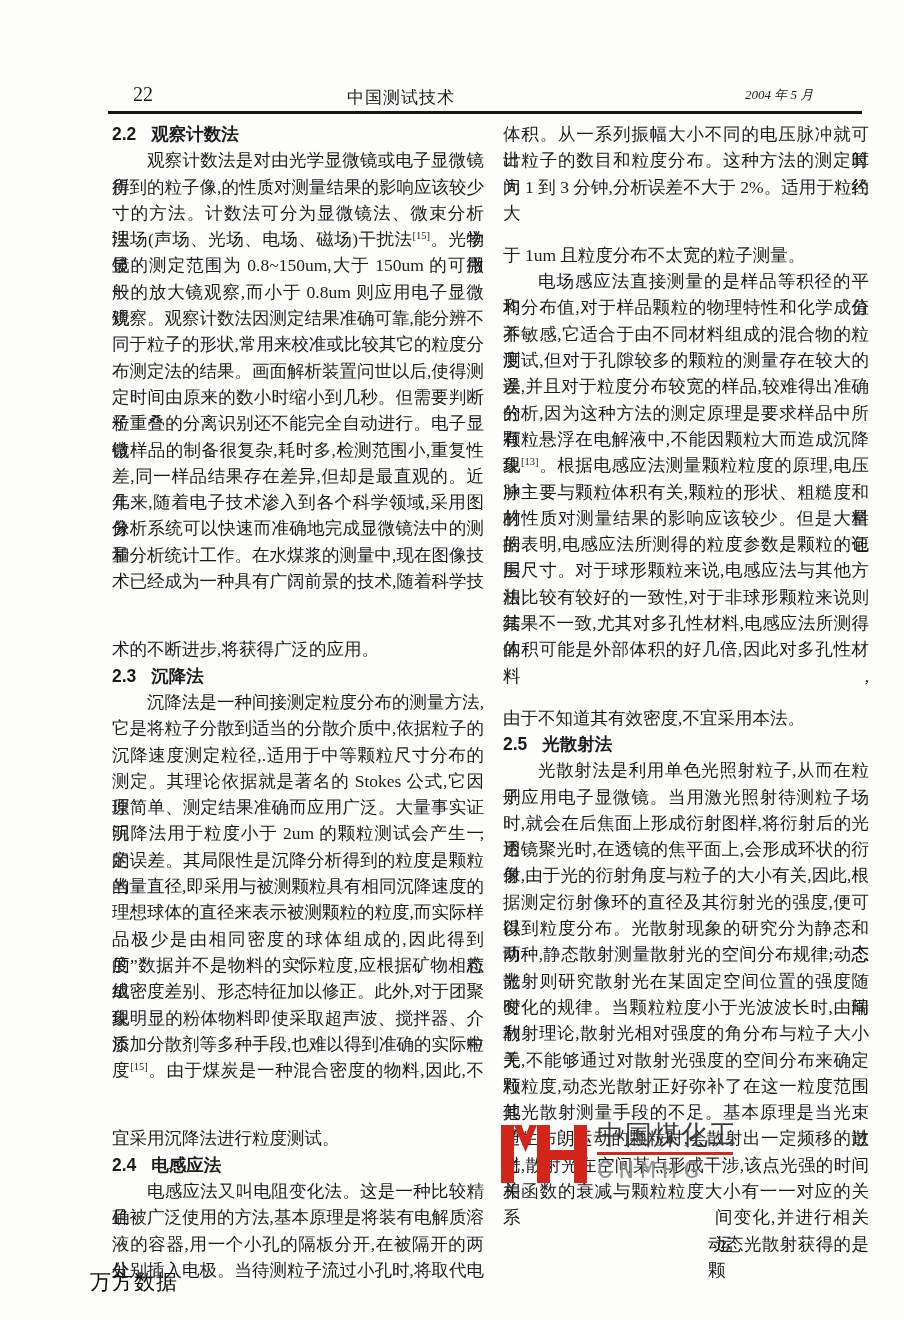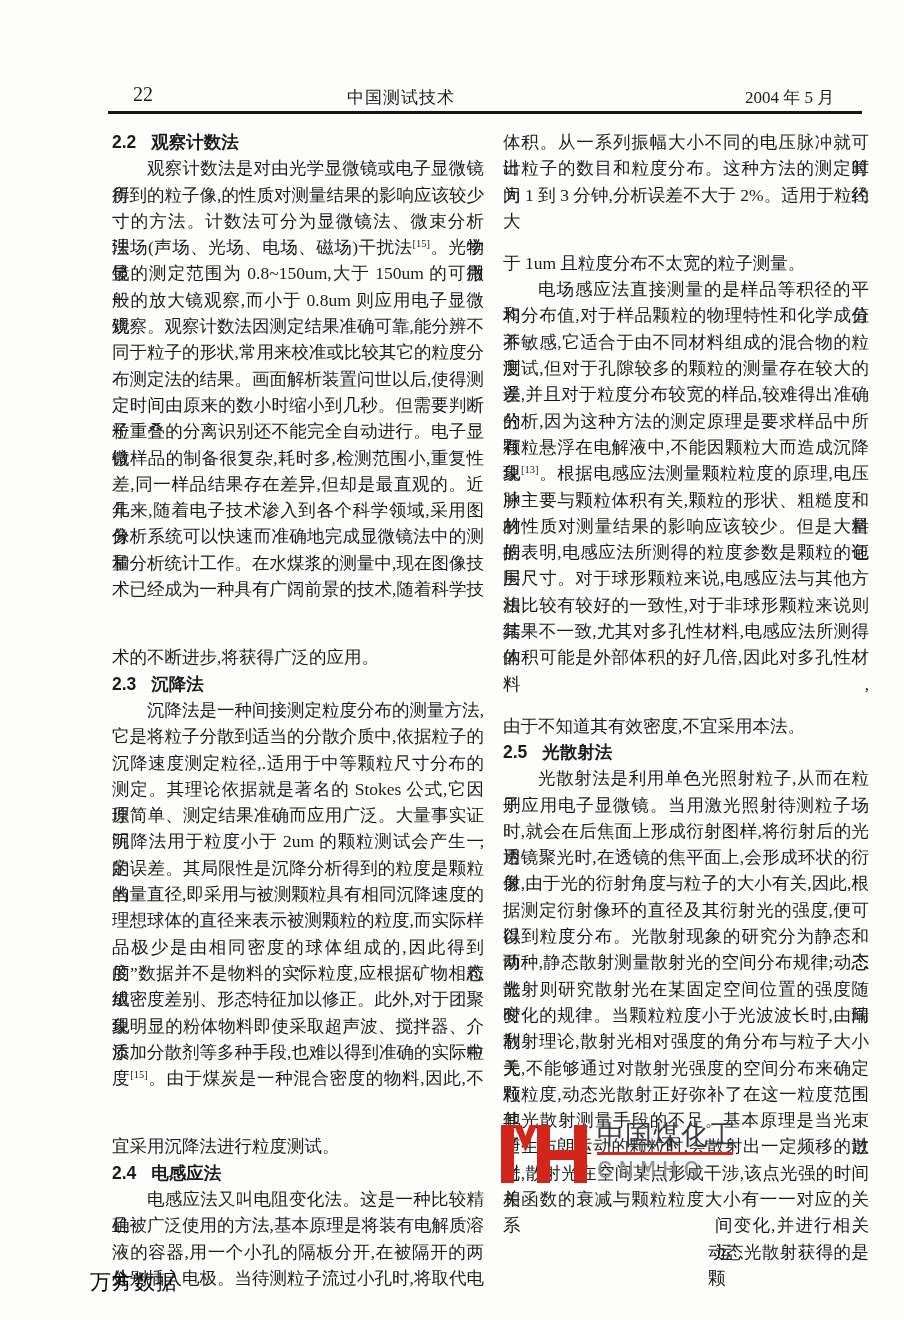--- a/index.html
+++ b/index.html
@@ -5,24 +5,24 @@
   html,body{margin:0;padding:0;}
   body{
     width:904px;height:1320px;position:relative;overflow:hidden;
     background:#fdfdfc;color:#1b1b1b;
     font-family:"Liberation Serif","DejaVu Serif",serif;
   }
   .page{position:absolute;inset:0;}
   
   .pagenum{position:absolute;left:133px;top:83px;font-size:20px;}
   .jtitle{position:absolute;left:347px;top:86px;font-size:17px;letter-spacing:1px;}
-  .jdate{position:absolute;left:745px;top:86px;font-size:17px;}
+  .jdate{position:absolute;left:745px;top:86px;font-size:13px;font-style:italic;}
   .rule{position:absolute;left:108px;top:111px;width:754px;height:3px;background:#161616;}
   
-  .col{position:absolute;top:129px;}
+  .col{position:absolute;top:121px;}
   .col-left{left:112px;width:372px;}
   .col-right{left:503px;width:366px;}
   .line{
     font-size:17.5px;line-height:26.3px;height:26.3px;
     text-align:justify;text-align-last:justify;
   }
   .line.indent{text-indent:35px;}
   .line.end{text-align-last:left;margin-top:42px;}
   .line.pad{text-align-last:left;}
   .line sup{font-size:10.5px;line-height:0;vertical-align:6px;letter-spacing:0;}

